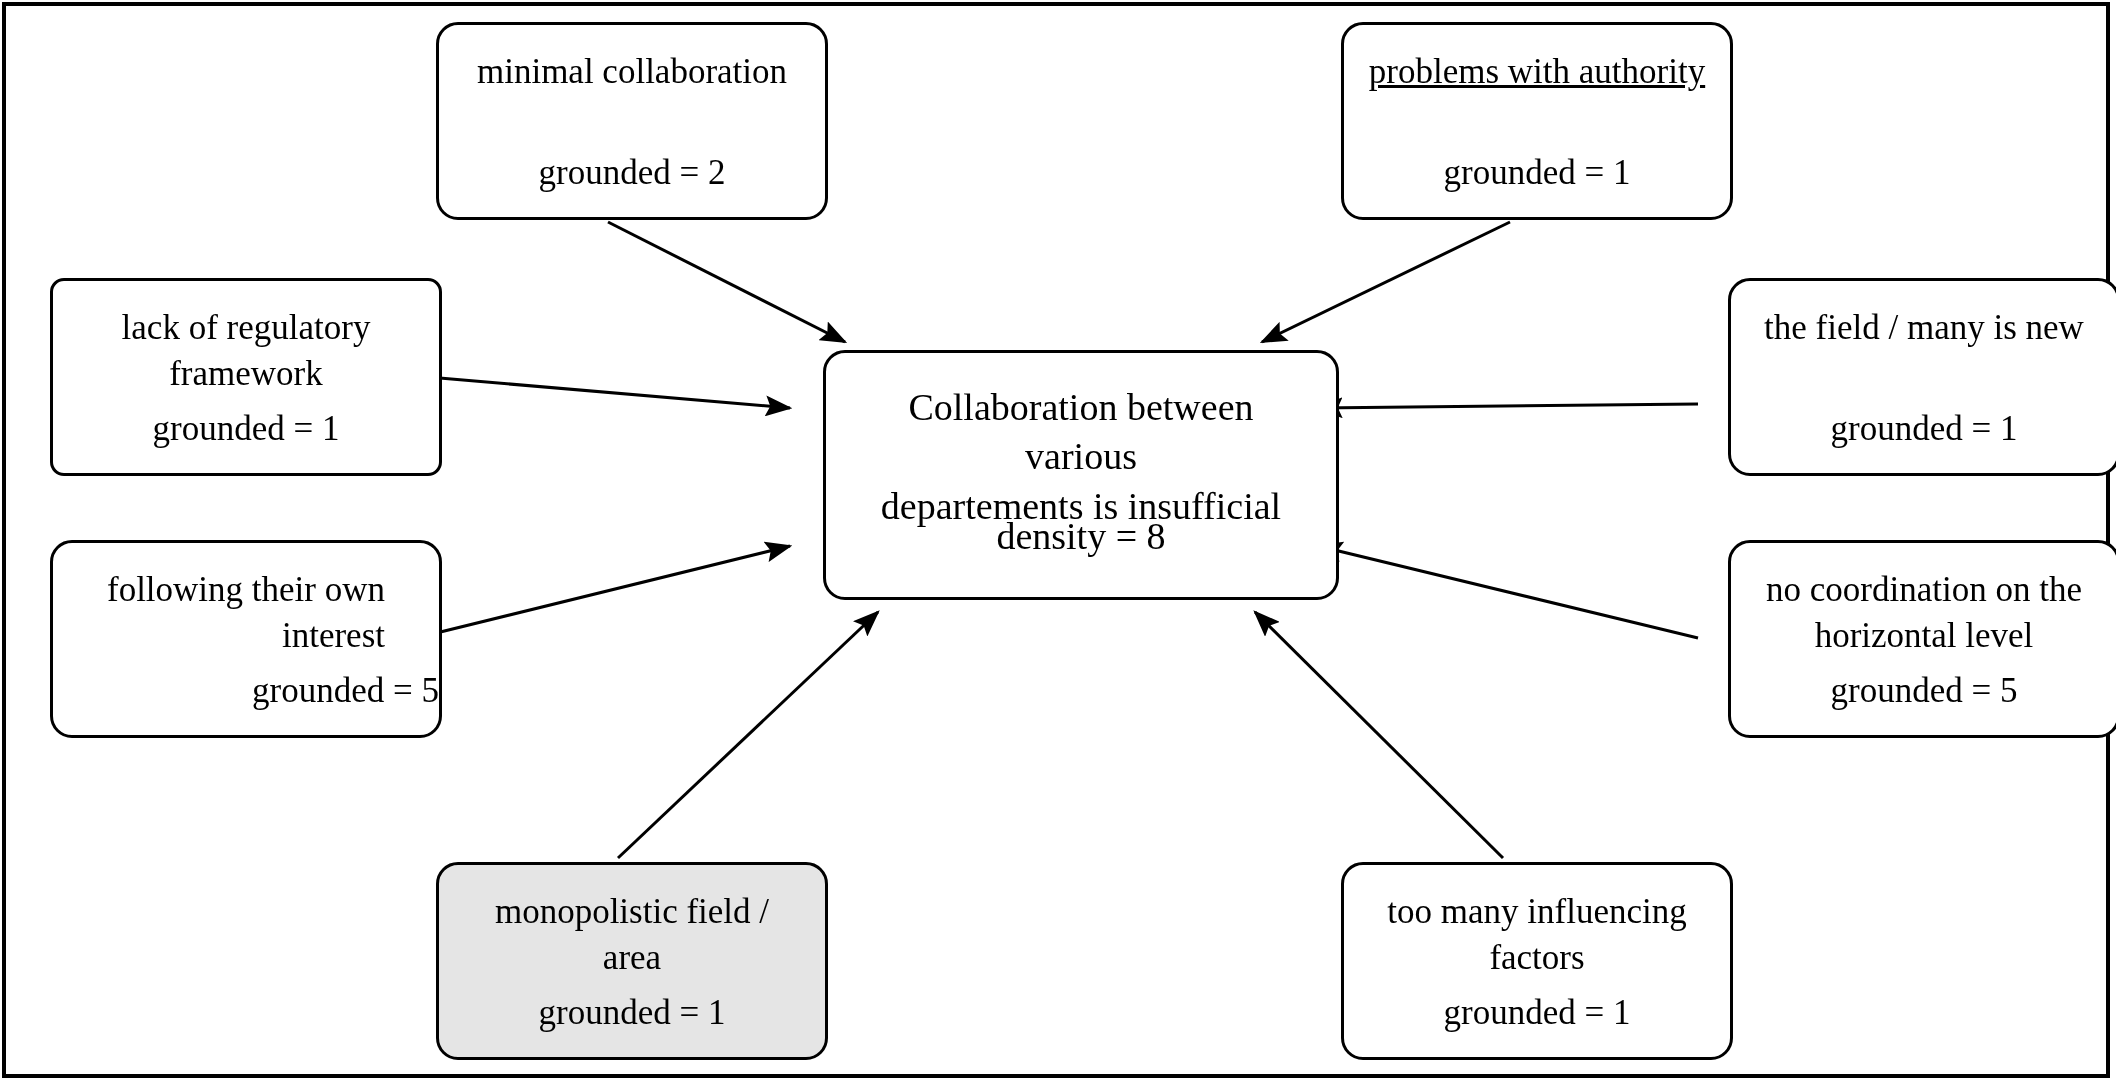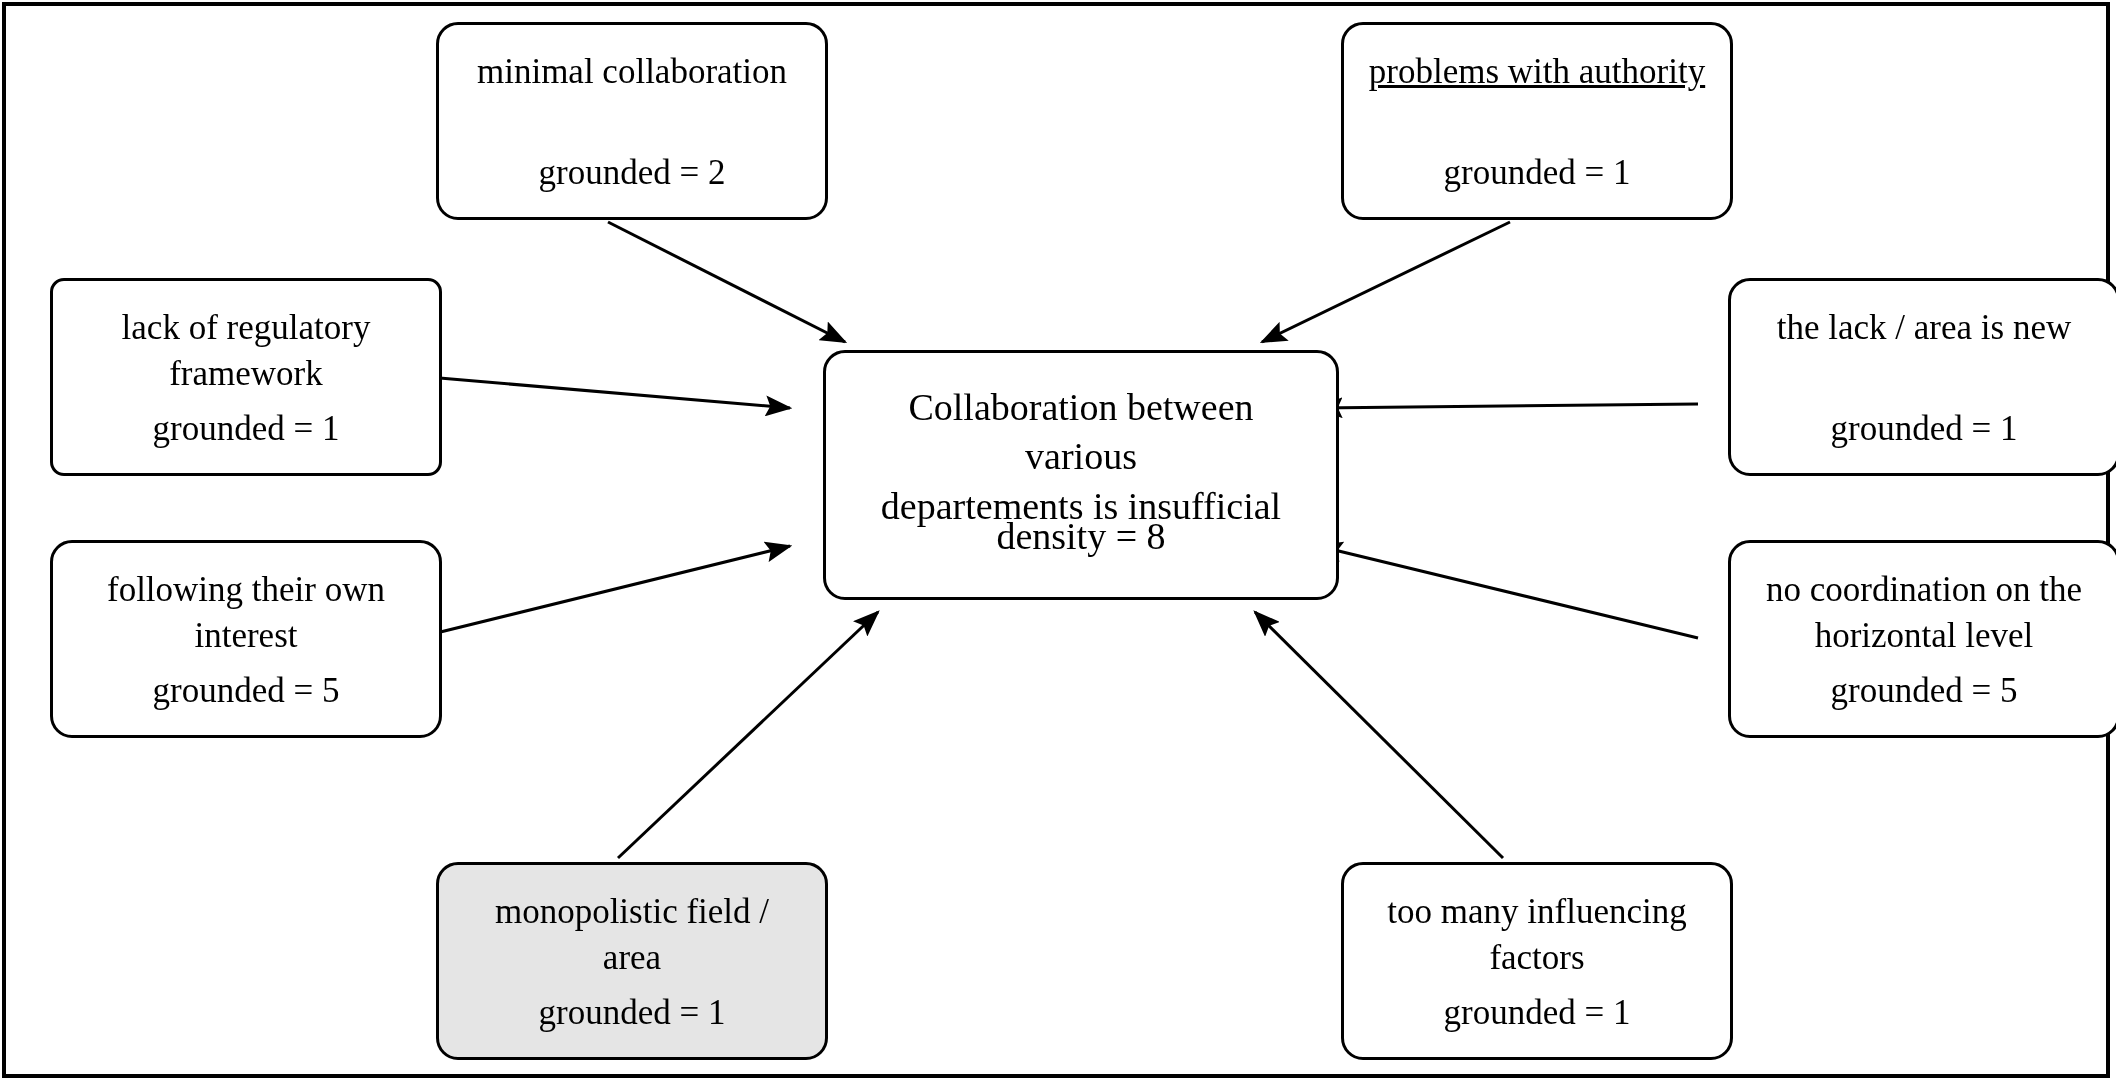--- a/index.html
+++ b/index.html
@@ -111,24 +111,24 @@
       <div class="node peripheral" style="left: 1313px; top: 22px; width: 392px; height: 198px; border-color: rgb(0, 0, 0); background: rgb(255, 255, 255); text-decoration: underline;">
         <div class="label">problems with authority</div>
         <div class="metric">grounded = 1</div>
       </div>
       <div class="node peripheral" style="left: 22px; top: 278px; width: 392px; height: 198px; border-color: rgb(0, 0, 0); background: rgb(255, 255, 255); border-radius: 14px;">
         <div class="label">lack of regulatory
 framework</div>
         <div class="metric">grounded = 1</div>
       </div>
       <div class="node peripheral" style="left: 1700px; top: 278px; width: 392px; height: 198px; border-color: rgb(0, 0, 0); background: rgb(255, 255, 255);">
-        <div class="label">the lack / area is new</div>
+        <div class="label">the field / many is new</div>
         <div class="metric">grounded = 1</div>
       </div>
-      <div class="node peripheral" style="left: 22px; top: 540px; width: 392px; height: 198px; border-color: rgb(0, 0, 0); background: rgb(255, 255, 255);">
+      <div class="node peripheral" style="left: 22px; top: 540px; width: 392px; height: 198px; border-color: rgb(0, 0, 0); background: rgb(255, 255, 255); text-align: right;">
         <div class="label">following their own
 interest</div>
         <div class="metric">grounded = 5</div>
       </div>
       <div class="node peripheral" style="left: 1700px; top: 540px; width: 392px; height: 198px; border-color: rgb(0, 0, 0); background: rgb(255, 255, 255);">
         <div class="label">no coordination on the
 horizontal level</div>
         <div class="metric">grounded = 5</div>
       </div>
       <div class="node peripheral" style="left: 408px; top: 862px; width: 392px; height: 198px; border-color: rgb(0, 0, 0); background: #e5e5e5;">

